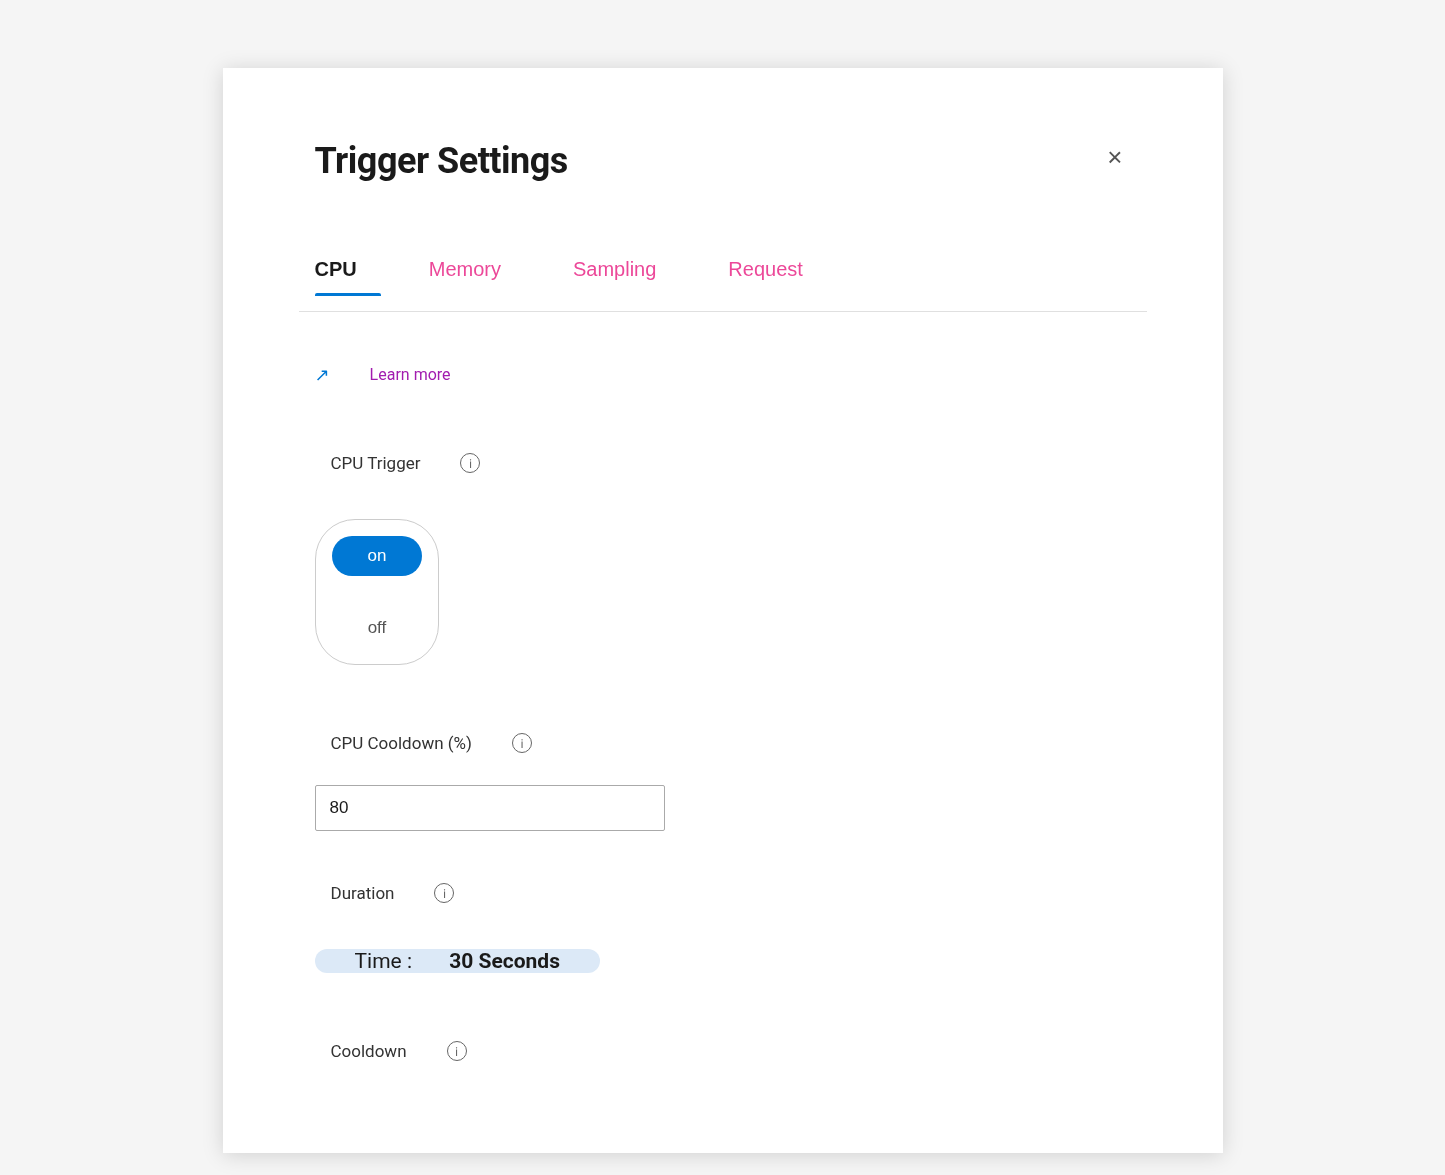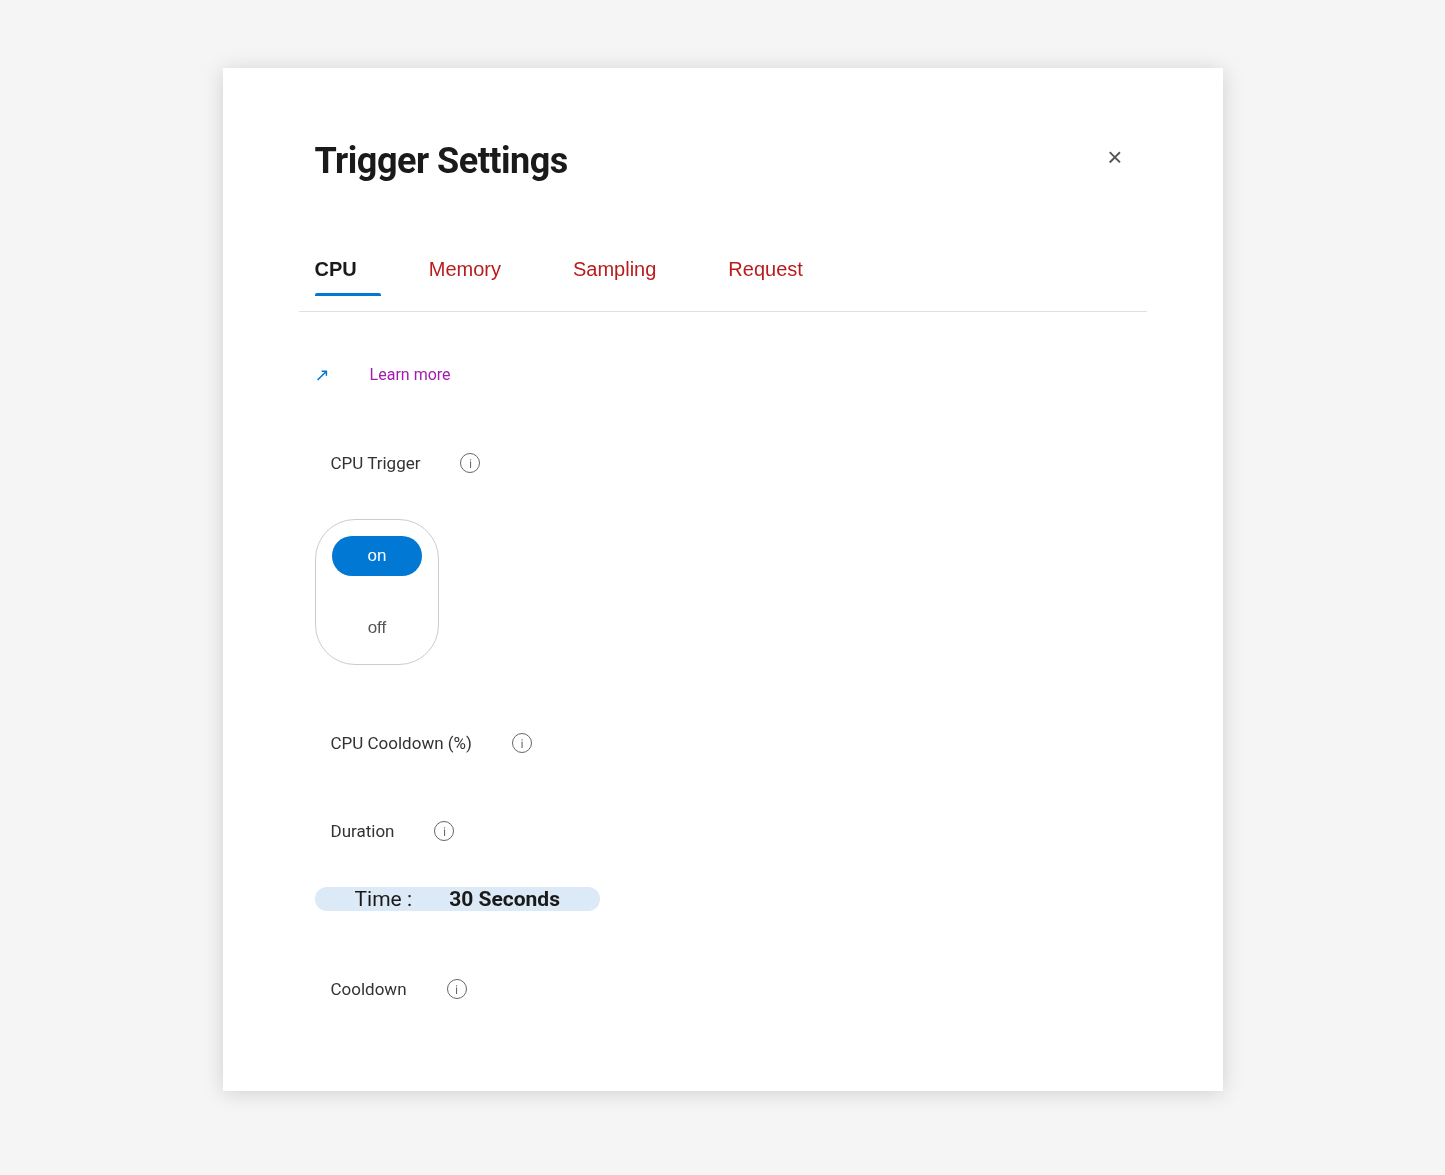--- a/index.html
+++ b/index.html
@@ -55,21 +55,21 @@
     .tabs {
       display: flex;
       gap: 8px;
       border-bottom: 1px solid #e0e0e0;
       margin-bottom: 36px;
     }
 
     .tab {
       padding: 12px 24px 14px 0;
       font-size: 20px;
-      color: #b91c1c;
+      color: #ec4899;
       cursor: pointer;
       background: none;
       border: none;
       position: relative;
       margin-right: 24px;
     }
 
     .tab.active {
       color: #1a1a1a;
       font-weight: 600;
@@ -221,20 +221,21 @@
       <button class="toggle-option selected">on</button>
       <button class="toggle-option">off</button>
     </div>
   </div>
 
   <div class="section">
     <div class="section-label">
       <span>CPU Cooldown (%)</span>
       <span class="info-icon">ℹ</span>
     </div>
+    <input class="text-input" type="text" value="80" style="">
   </div>
 
   <div class="section">
     <div class="section-label">
       <span>Duration</span>
       <span class="info-icon">ℹ</span>
     </div>
     <div class="time-badge">
       <span>Time : </span><strong>30 Seconds</strong>
     </div>

